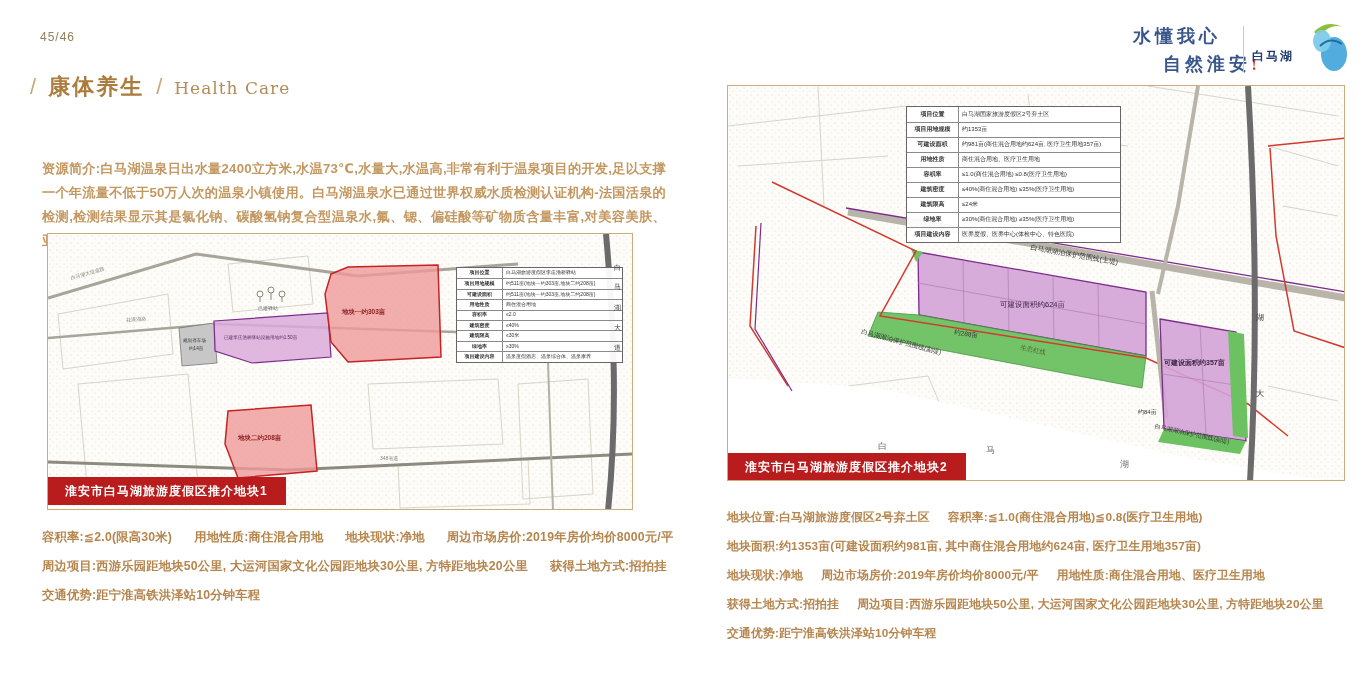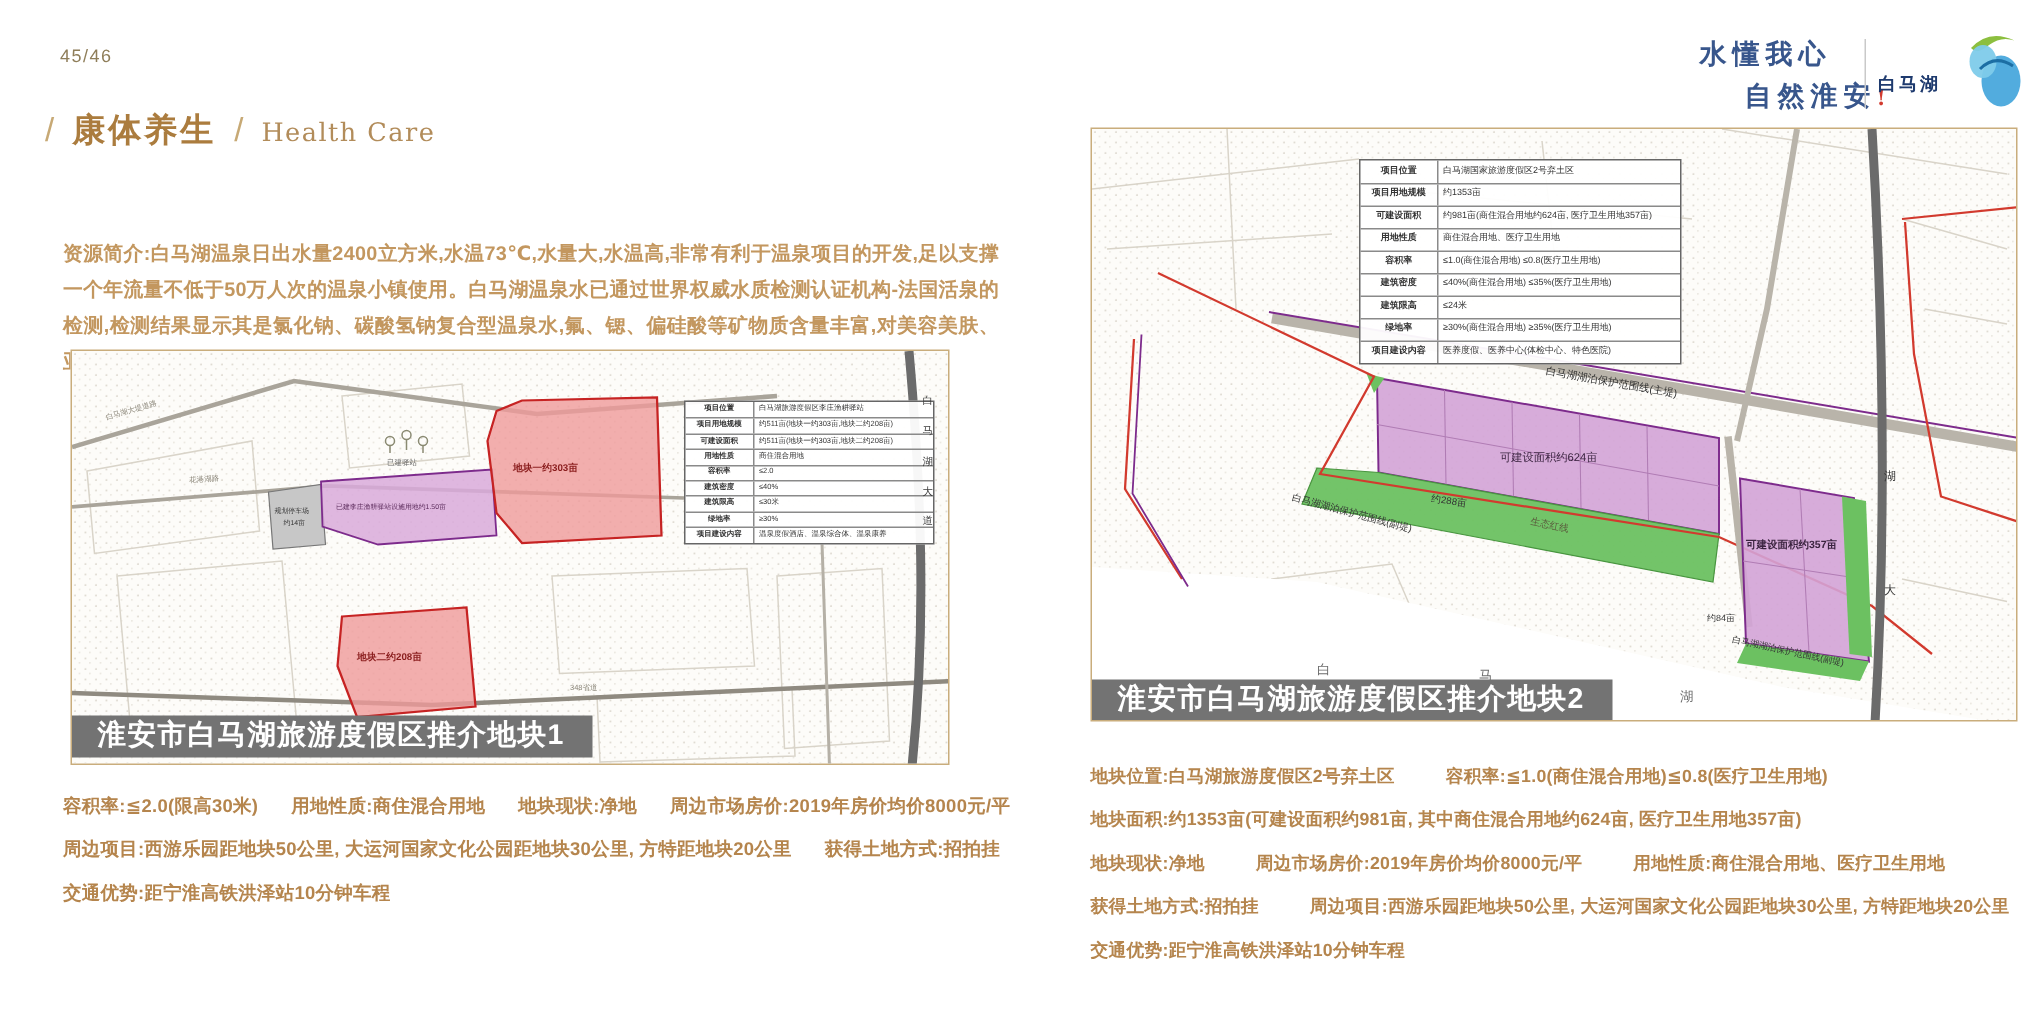--- a/index.html
+++ b/index.html
@@ -27,22 +27,22 @@
   .subtitle { left:42px; top:108px; font-size:15px; font-weight:700; color:#bb8646; letter-spacing:.5px; }
   .intro { left:42px; top:137px; width:624px; font-size:13.2px; line-height:24px;
     color:#c3975f; font-weight:600; text-align:justify; letter-spacing:.2px;margin-top:20px; }
 
   
   .map-box { border:1px solid #c9ad7c; background:#fdfcf9; overflow:hidden; }
   #map1 { left:47px; top:233px; width:586px; height:277px; }
   #map2 { left:727px; top:85px; width:618px; height:396px; }
   .map-box svg { position:absolute; left:0; top:0; }
 
-  .caption-band { position:absolute; height:28px; line-height:28px; background:#737373;
-    color:#ffffff; font-weight:700; font-size:19px; letter-spacing:1px; padding:0 18px; }
+  .caption-band { position:absolute; height:28px; line-height:28px; background:#b91c1c;
+    color:#ffffff; font-weight:700; font-size:12px; letter-spacing:1px; padding:0 18px; }
   #map1 .caption-band { left:-1px; bottom:4px; }
   #map2 .caption-band { left:-1px; bottom:-1px; }
 
   
   .map-table { position:absolute; background:rgba(255,255,255,.95); border:1px solid #666;
     color:#333; }
   .mt-row { display:flex; border-top:1px solid #8a8a8a; }
   .mt-row:first-child { border-top:none; }
   .mt-k { font-weight:700; border-right:1px solid #8a8a8a; flex:0 0 auto;
     display:flex; align-items:center; justify-content:center; text-align:center; }
@@ -53,21 +53,21 @@
   #map2 .mt-k { width:52px; } #map2 .mt-row { min-height:15px; }
 
   .map-lbl { position:absolute; white-space:nowrap; color:#333; }
 
   
   .details { }
   #details1 { left:42px; top:528px; width:690px; }
   #details2 { left:727px; top:508px; width:622px; }
   .detail-line { display:flex; flex-wrap:wrap; column-gap:22px; margin-bottom:10px;
     font-size:12.3px; line-height:19px; color:#b5854d; font-weight:600; letter-spacing:.2px; }
-  #details2 .detail-line { font-size:11.8px; column-gap:34px;align-items:center; }
+  #details2 .detail-line { font-size:11.8px; column-gap:18px;align-items:center; }
   .seg { white-space:nowrap; }
   .seg .lbl { font-weight:800; }
 </style>
 </head>
 <body>
 
 <div id="page">
 
   <div class="abs page-num">45/46</div>
   <div class="abs slogan1">水懂我心</div>

